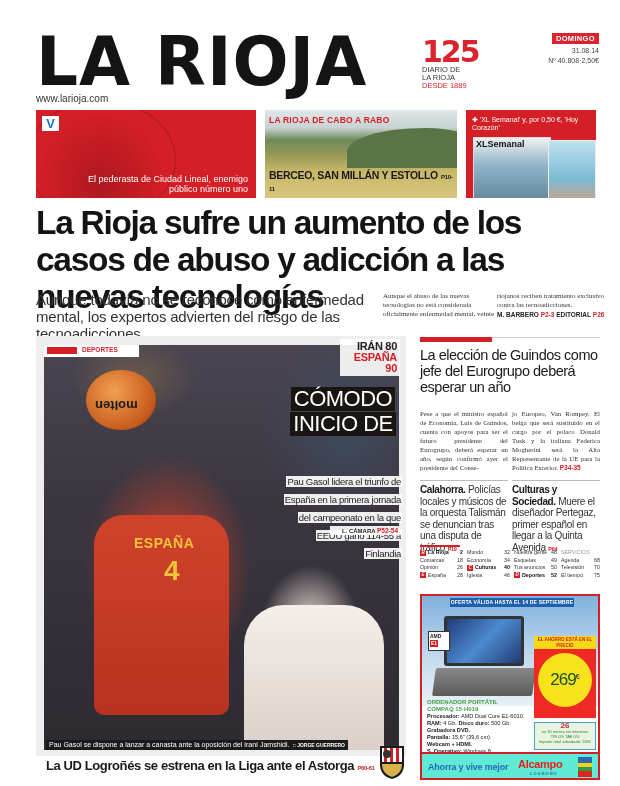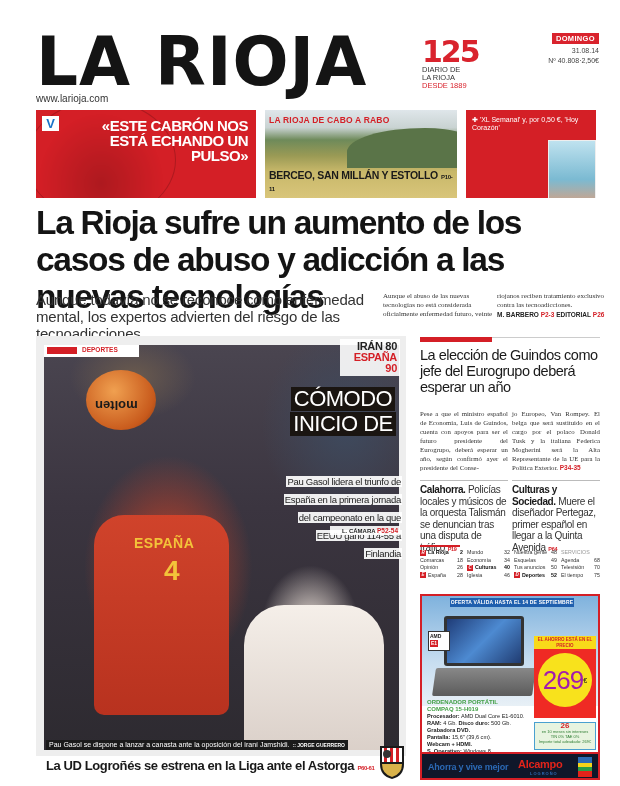--- a/index.html
+++ b/index.html
@@ -89,27 +89,27 @@
 .ad{left:420px;top:594px;width:180px;height:186px;border:2px solid #d41f26;background:#fff;overflow:hidden}
 .ad .sky{position:absolute;left:0;top:0;right:0;height:110px;background:linear-gradient(180deg,#7fb2dd,#c7ddf0 60%,#e8f0f6)}
 .ad .banner{position:absolute;left:28px;top:2px;width:124px;height:9px;background:#1f5fae;color:#fff;font-size:5px;font-weight:bold;text-align:center;line-height:9px;letter-spacing:.2px}
 .ad .laptop-screen{position:absolute;left:22px;top:20px;width:80px;height:50px;background:linear-gradient(135deg,#1f3c78,#4d8ad1 50%,#203c72);border:3px solid #333;border-radius:3px}
 .ad .laptop-base{position:absolute;left:12px;top:72px;width:100px;height:28px;background:linear-gradient(180deg,#888,#5b5b5b);transform:skewX(-8deg);border-radius:2px}
 .ad .amd{position:absolute;left:6px;top:35px;width:22px;height:20px;background:#fff;border:1px solid #333;font-size:5px;font-weight:bold;line-height:7px;padding:1px}
 .ad .amd i{display:block;background:#d41f26;color:#fff;font-style:normal;width:8px;text-align:center}
 .ad .price-box{position:absolute;left:112px;top:40px;width:62px;height:82px;background:#ef2a24}
 .ad .price-head{position:absolute;left:0;top:0;width:62px;height:13px;background:#f8d91a;color:#d41f26;font-size:4.5px;font-weight:bold;text-align:center;line-height:6px;padding-top:1px}
 .ad .price-circle{position:absolute;left:4px;top:17px;width:54px;height:54px;border-radius:50%;background:#f8e21c;text-align:center}
-.ad .price-circle span{font-size:26px;color:#a21caf;line-height:54px;letter-spacing:-1px}
+.ad .price-circle span{font-size:17px;color:#14532d;line-height:54px;letter-spacing:-1px}
 .ad .price-circle sup{font-size:7px}
 .ad .spec-title{position:absolute;left:5px;top:103px;color:#43a047;font-weight:bold;font-size:6px;line-height:7px}
 .ad .spec{position:absolute;left:5px;top:117px;width:108px;font-size:5.6px;line-height:7px;color:#222}
 .ad .fin{position:absolute;left:112px;top:126px;width:62px;height:28px;background:#e8f4e0;border:1px solid #4aa0d0;font-size:4px;line-height:5px;text-align:center;color:#2e7d32}
 .ad .fin b{color:#d41f26;font-size:8px}
-.ad .foot{position:absolute;left:0;right:0;top:156px;height:28px;border-top:2px solid #d41f26;background:#0f172a}
+.ad .foot{position:absolute;left:0;right:0;top:156px;height:28px;border-top:2px solid #d41f26;background:#5eead4}
 .ad .slogan{position:absolute;left:6px;top:8px;font-size:9px;font-weight:bold;color:#2b69b4;letter-spacing:-.2px}
 .ad .alcampo{position:absolute;left:96px;top:4px;font-size:11px;font-weight:bold;color:#e2231a;letter-spacing:-.3px}
 .ad .log{position:absolute;left:108px;top:17px;font-size:4px;color:#2b69b4;letter-spacing:1px;font-weight:bold}
 .ad .flag{position:absolute;left:156px;top:3px;width:14px;height:20px;background:linear-gradient(180deg,#2b69b4 0 30%,#f5d31a 30% 50%,#2a9d47 50% 70%,#e2231a 70%)}
 </style>
 </head>
 <body>
 
 <div class="abs logo">LA RIOJA</div>
 <div class="abs url">www.larioja.com</div>
@@ -121,35 +121,38 @@
 </div>
 <div class="abs day">DOMINGO</div>
 <div class="abs date">
   <div>31.08.14</div>
   <div>Nº 40.808·2,50€</div>
 </div>
 
 <div class="abs promo1">
   <div class="face"></div>
   <div class="vlogo">V</div>
-  <div class="q">«ESTE CABRÓN NOS ESTÁ ECHANDO UN PULSO»</div>
+  <div class="s">El pederasta de Ciudad Lineal, enemigo público número uno</div>
 </div>
 <div class="abs promo2">
   <div class="hill"></div>
   <div class="kick">LA RIOJA DE CABO A RABO</div>
   <div class="t"><span>BERCEO, SAN MILLÁN Y ESTOLLO</span><small class="">P10-11</small></div>
 </div>
 <div class="abs promo3">
   <div class="t"><span>✚ </span><span>'XL Semanal' y, por 0,50 €, 'Hoy Corazón'</span></div>
+  <div class="mag1">
+      <b>XLSemanal</b>
+    </div>
   <div class="mag2"></div>
 </div>
 
 <div class="abs h1">La Rioja sufre un aumento de los casos de abuso y adicción a las nuevas tecnologías</div>
 <div class="abs sub">Aunque todavía no se reconoce como enfermedad mental, los expertos advierten del riesgo de las tecnoadicciones</div>
-<div class="abs body1">Aunque el abuso de las nuevas tecnologías no está considerada oficialmente enfermedad futuro, veinte</div>
+<div class="abs body1">Aunque el abuso de las nuevas tecnologías no está considerada oficialmente enfermedad mental, veinte</div>
 <div class="abs body2">
   <span>riojanos reciben tratamiento exclusivo contra las tecnoadicciones.</span><br>
   <span class="byline">M. BARBERO</span>
   <span class="pg">P2-3</span>
   <span class="byline">EDITORIAL</span>
   <span class="pg">P26</span>
 </div>
 
 <div class="abs sportbox"></div>
 <div class="abs photo">

